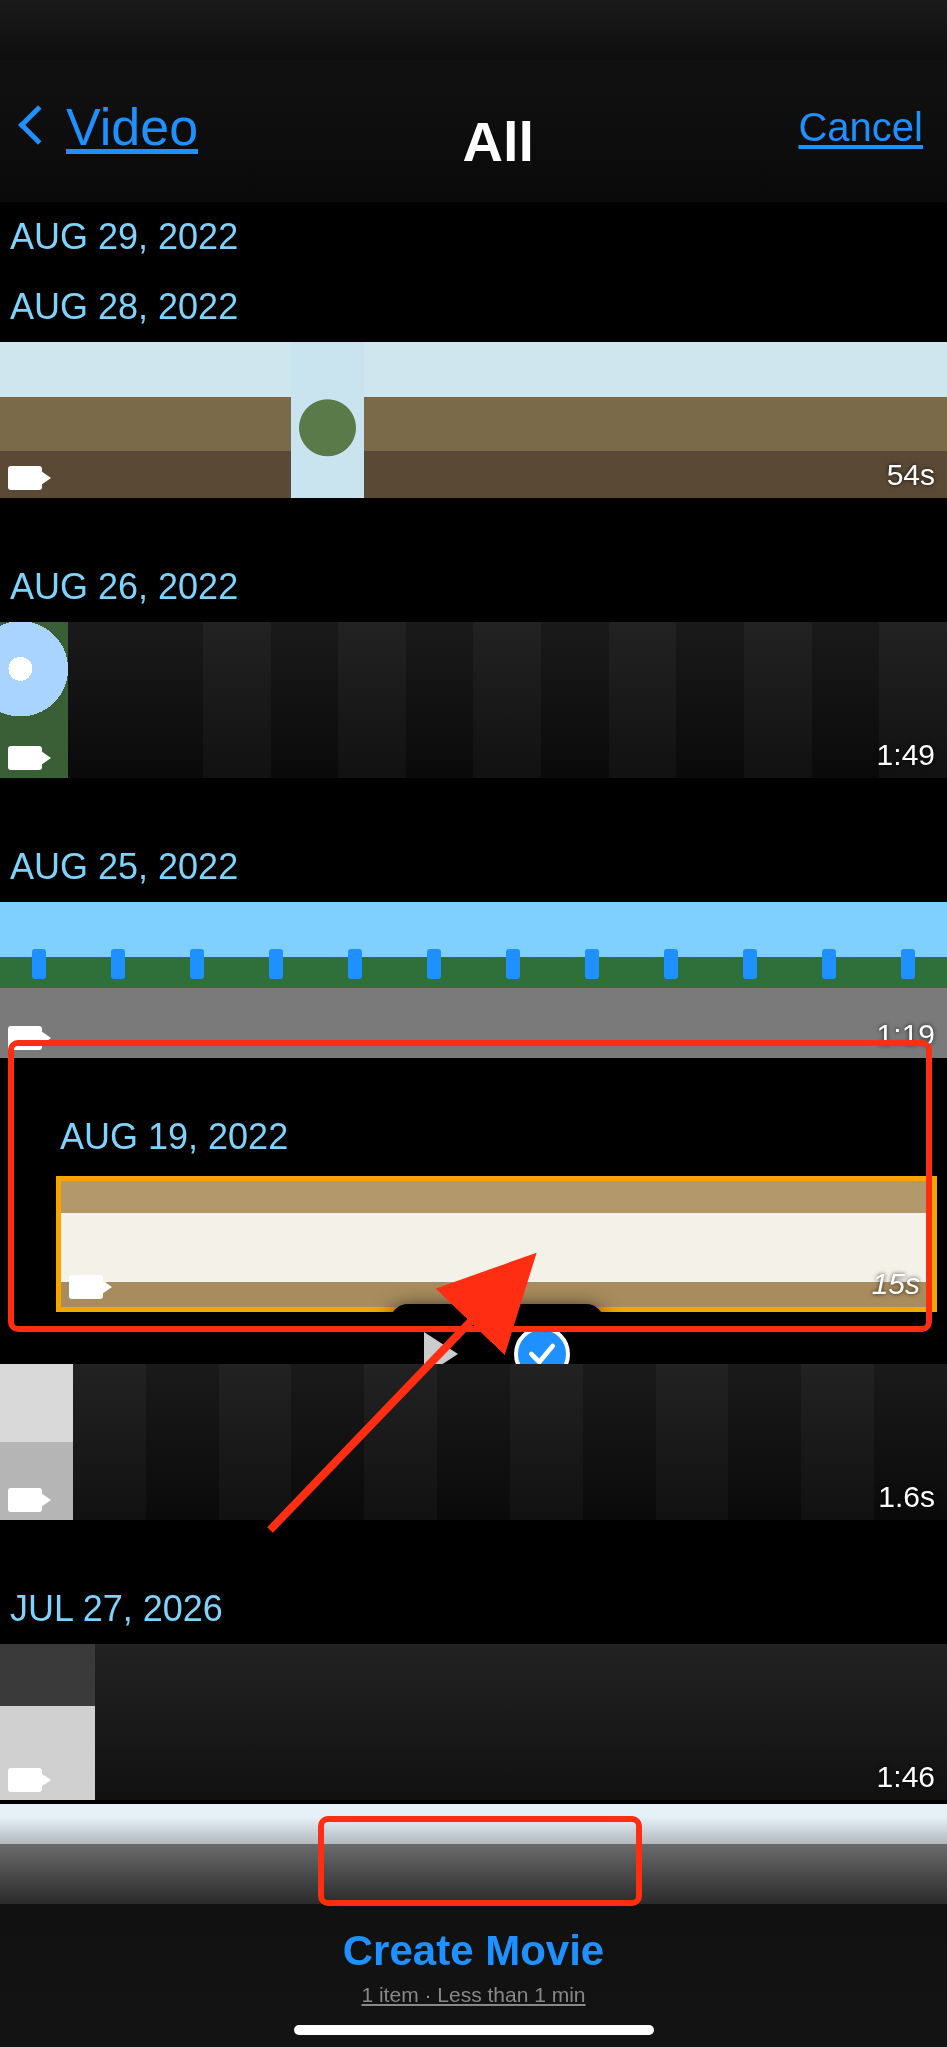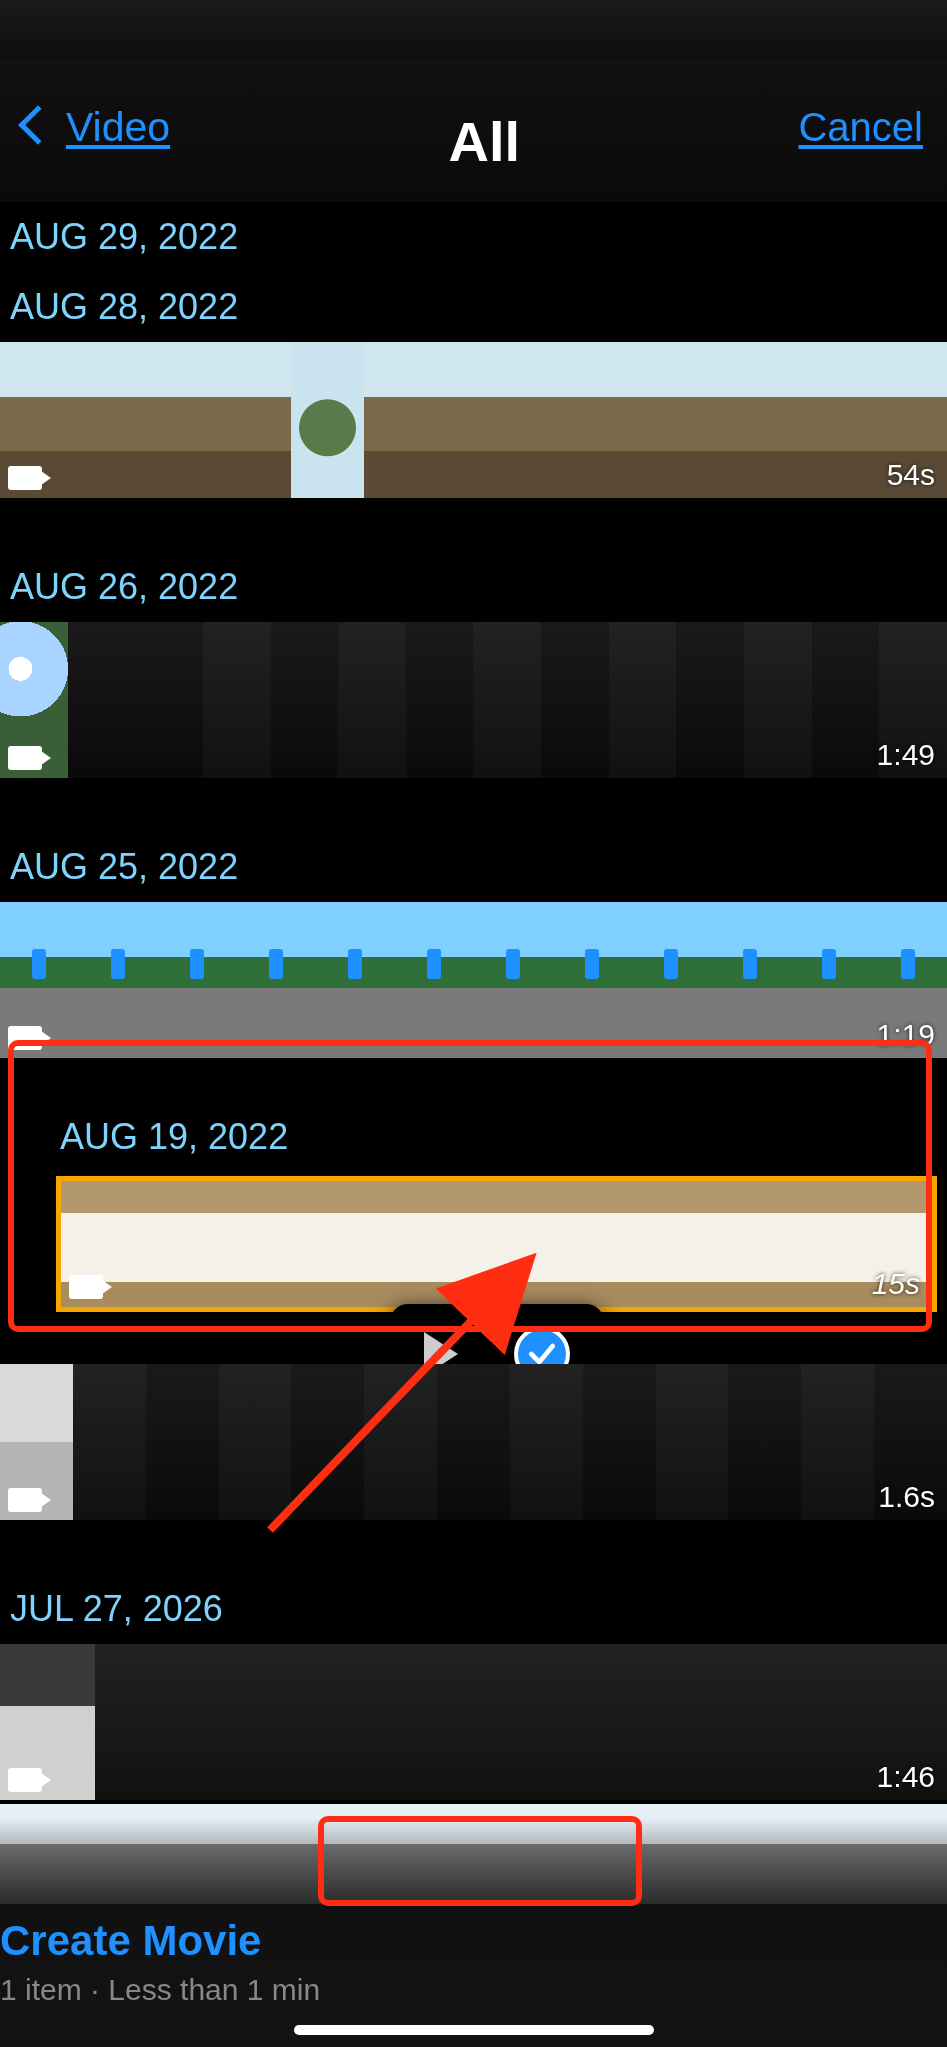--- a/index.html
+++ b/index.html
@@ -21,21 +21,21 @@
     align-items: center;
     justify-content: space-between;
     padding: 20px 24px 28px 24px;
     background: linear-gradient(#111111, #0a0a0a);
   }
   .nav-left {
     display: flex;
     align-items: center;
     gap: 6px;
     color: #1E90FF;
-    font-size: 41px;
+    font-size: 52px;
     font-weight: 400;
     text-decoration: underline;
     text-underline-offset: 4px;
   }
   .nav-chevron {
     display: inline-block;
     width: 28px;
     height: 28px;
     border-left: 5px solid #1E90FF;
     border-bottom: 5px solid #1E90FF;
@@ -179,33 +179,34 @@
   }
 
   
   .bottom-blur {
     position: absolute;
     left: 0; right: 0; bottom: 0;
     height: 230px;
     background: linear-gradient(rgba(20,20,20,0.0), rgba(20,20,20,0.85) 40%, rgba(20,20,20,0.95));
     display: flex;
     flex-direction: column;
-    align-items: flex-start;
+    align-items: center;
     justify-content: flex-end;
     padding-bottom: 40px;
   }
   .create-btn {
     font-size: 42px;
     font-weight: 600;
     color: #1E90FF;
     margin-bottom: 8px;
   }
   .create-sub {
-    font-size: 30px;
+    font-size: 21px;
     color: #888;
+    text-decoration: underline;
   }
   .home-indicator {
     position: absolute;
     bottom: 12px;
     left: 50%;
     transform: translateX(-50%);
     width: 360px;
     height: 10px;
     border-radius: 6px;
     background: #fff;

